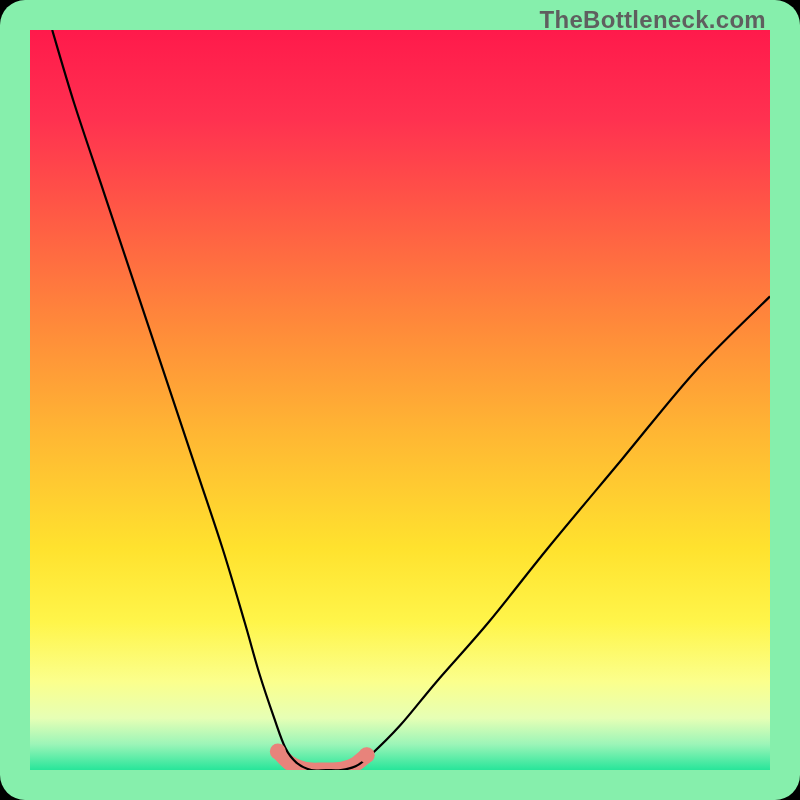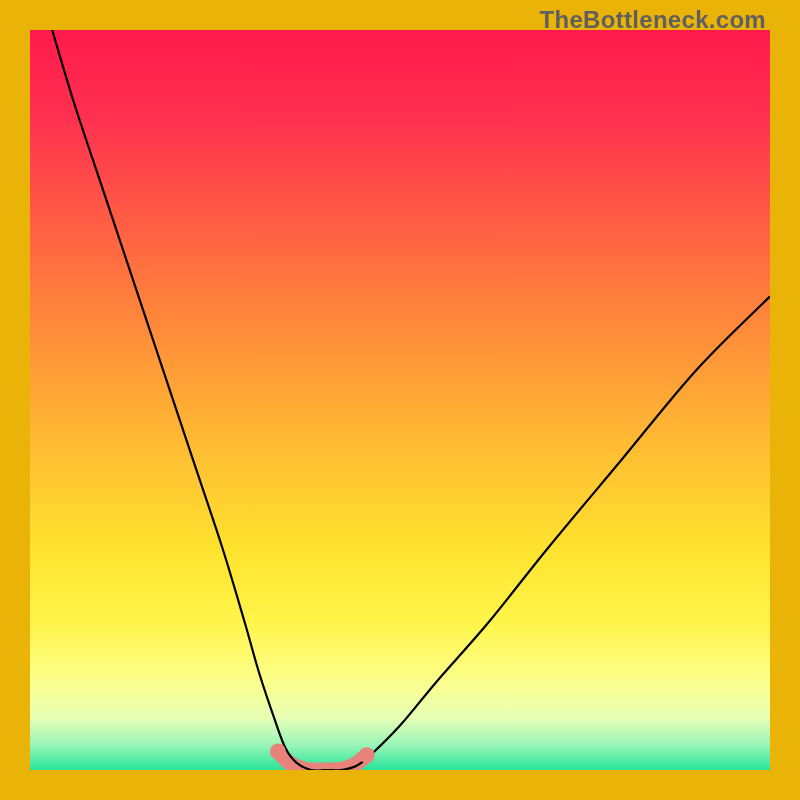--- a/index.html
+++ b/index.html
@@ -8,21 +8,22 @@
     width: 800px;
     height: 800px;
     background: #000;
     overflow: hidden;
     font-family: Arial, Helvetica, sans-serif;
   }
   .stage {
     position: relative;
     width: 800px;
     height: 800px;
-    background: #eab308;
+    background: #86efac;
+    border-radius: 25px;
   }
   .plot-area {
     position: absolute;
     left: 30px;
     top: 30px;
     width: 740px;
     height: 740px;
   }
   .gradient-bg {
     position: absolute;

